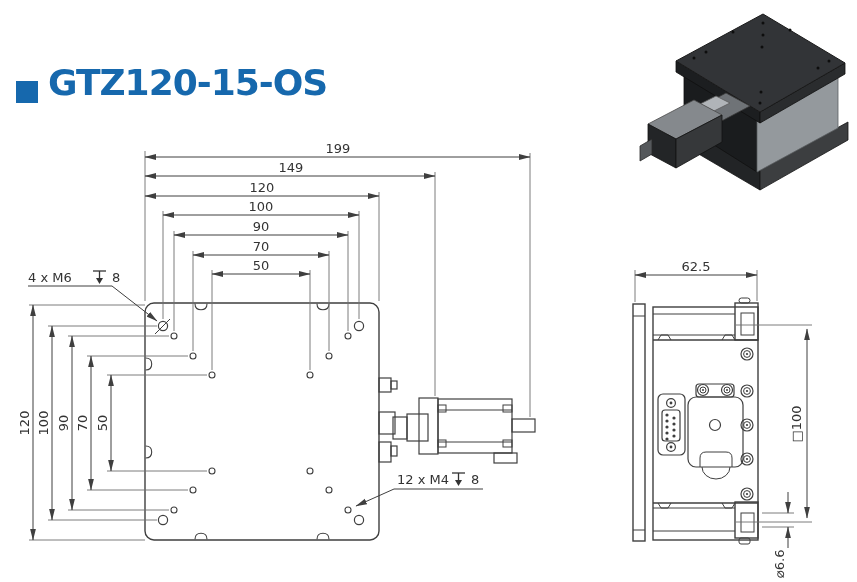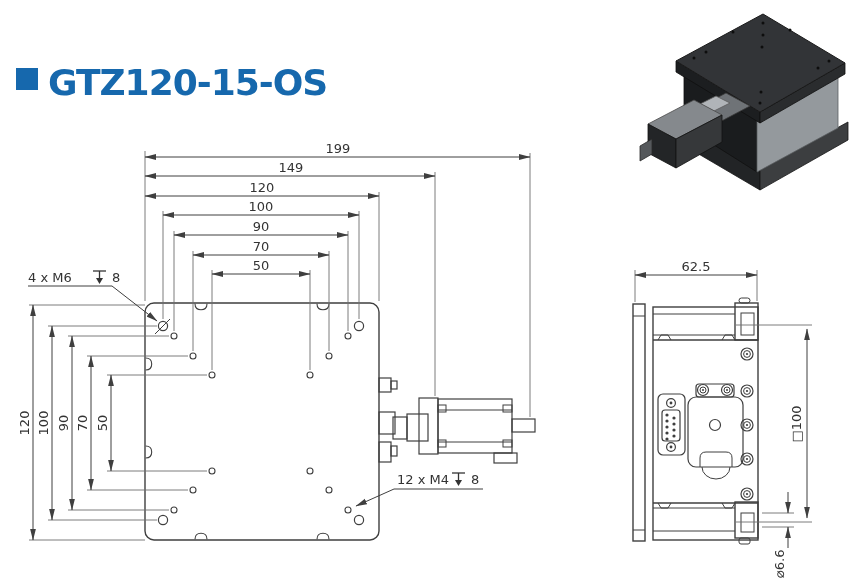--- a/index.html
+++ b/index.html
@@ -1,18 +1,18 @@
 <!DOCTYPE html>
 <html><head>
 <meta charset="utf-8">
 <style>
   html,body{margin:0;padding:0;background:#fff;}
   .page{position:relative;width:857px;height:582px;background:#fff;overflow:hidden;
         font-family:"DejaVu Sans",sans-serif;}
-  .title-block{position:absolute;left:16px;top:62px;display:flex;align-items:flex-start;gap:10px;}
+  .title-block{position:absolute;left:16px;top:62px;display:flex;align-items:flex-end;gap:10px;}
   .title-square{width:22px;height:22px;margin-top:6px;}
   .title-text{font-size:36px;font-weight:bold;letter-spacing:-1px;}
   svg text{font-family:"DejaVu Sans",sans-serif;}
 </style>
 </head>
 <body>
 
 <div class="page">
 
   <div class="title-block">

